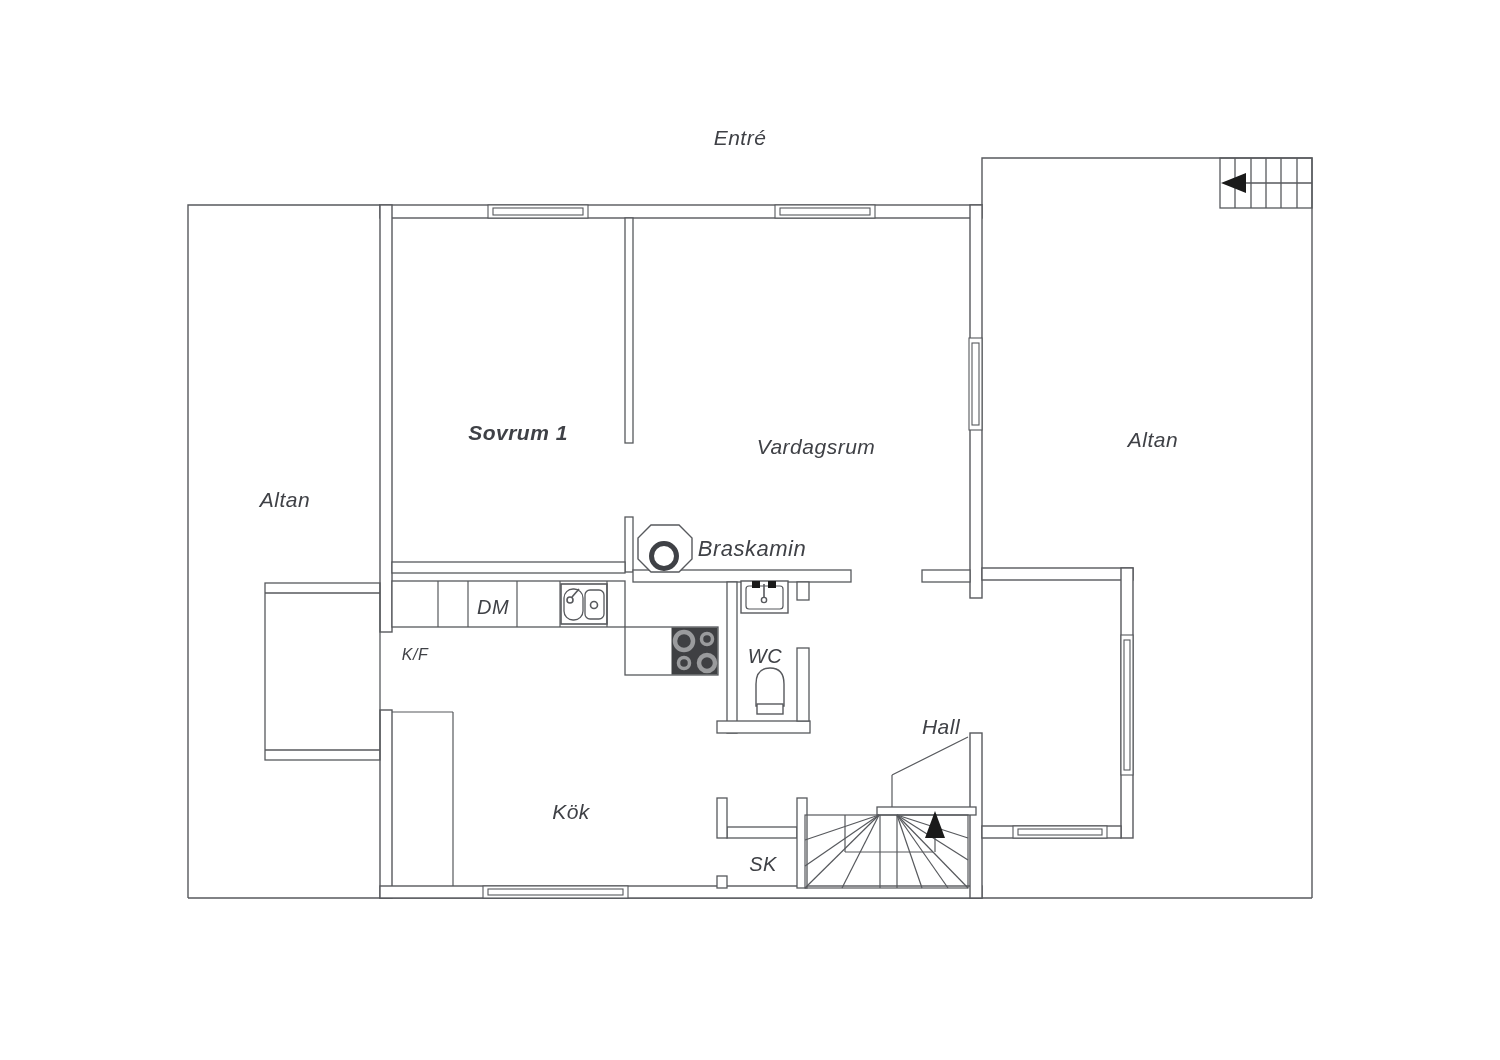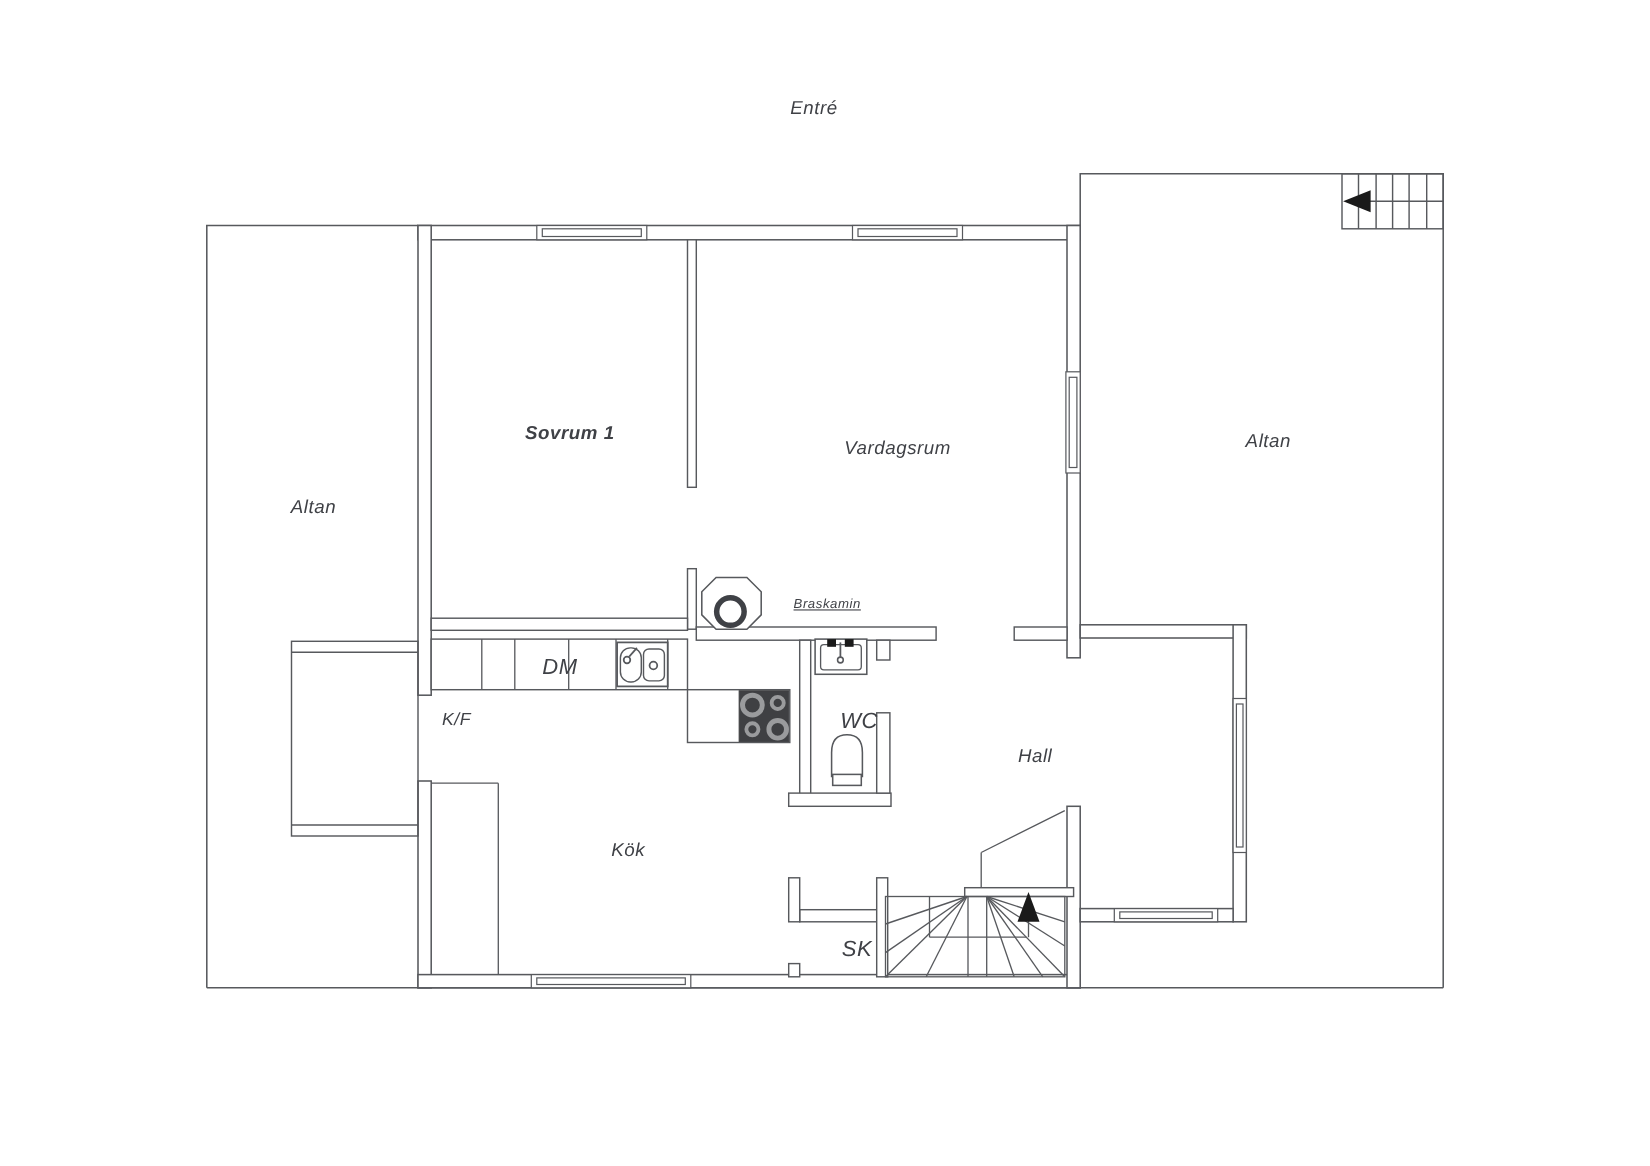--- a/index.html
+++ b/index.html
@@ -12,23 +12,23 @@
   }
   .plan-svg{position:absolute;left:0;top:0;}
   .lbl{
     position:absolute;
     transform:translate(-50%,-50%);
     color:#3f4146;
     font-style:italic;
     white-space:nowrap;
     letter-spacing:0.5px;
   }
-  .lbl-room{font-size:17px;}
-  .lbl-mid{font-size:20px;margin-left:16px;}
-  .lbl-small{font-size:12px;text-decoration:underline;}
+  .lbl-room{font-size:21px;margin-top:39px;}
+  .lbl-mid{font-size:20px;}
+  .lbl-small{font-size:22px;}
   .lbl-tiny{font-size:16px;}
 </style>
 </head>
 <body>
 
 <div class="plan-wrap">
 
   <svg class="plan-svg" width="1500" height="1060" viewBox="0 0 1500 1060">
 
     <g stroke="#57595d" stroke-width="1.4" fill="none">

